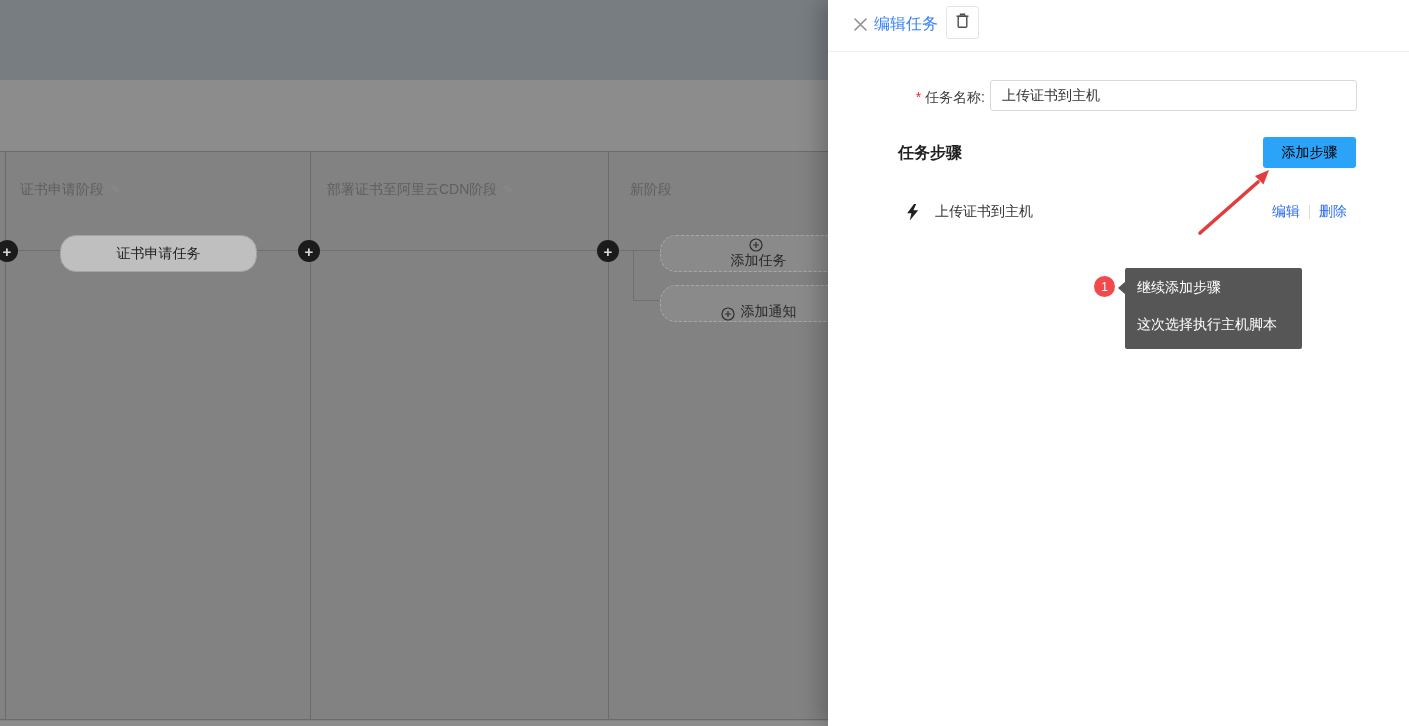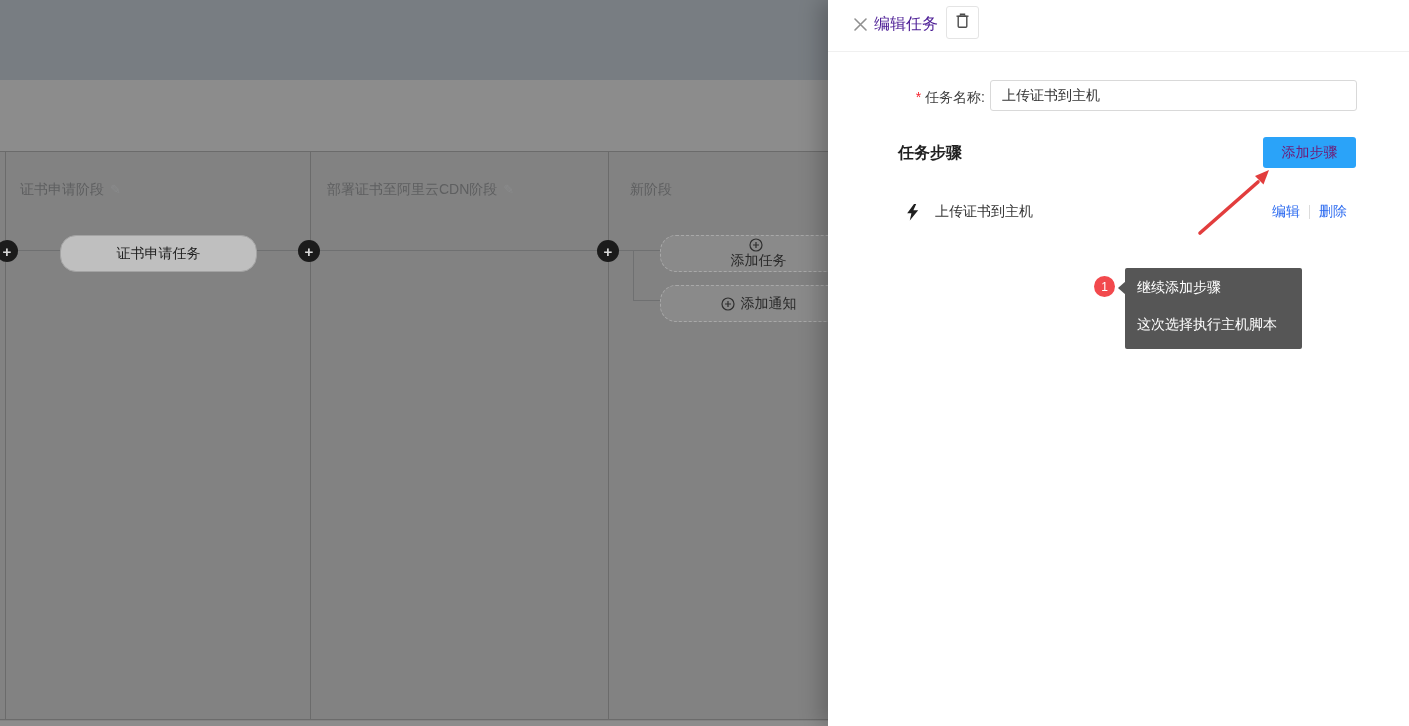--- a/index.html
+++ b/index.html
@@ -26,34 +26,34 @@
   .plus-node { position: absolute; width: 22px; height: 22px; border-radius: 50%; background: #1b1b1b;
                color: #d9d9d9; font-size: 15px; font-weight: bold; display: flex; align-items: center;
                justify-content: center; z-index: 3; line-height: 1; }
 
   
   #drawer { position: absolute; left: 828px; top: 0; width: 581px; height: 726px; background: #ffffff;
             box-shadow: -8px 0 20px rgba(0,0,0,0.22); z-index: 10; }
   .drawer-header { position: absolute; left: 0; top: 0; width: 100%; height: 52px; border-bottom: 1px solid #f0f0f0; }
   .close-btn { position: absolute; left: 19px; top: 11px; width: 26px; height: 26px; display: flex;
                align-items: center; justify-content: center; cursor: pointer; background: none; border: none; }
-  .drawer-title { position: absolute; left: 46px; top: 14px; font-size: 16px; font-weight: 500; color: #4c1d95; }
+  .drawer-title { position: absolute; left: 46px; top: 14px; font-size: 16px; font-weight: 500; color: #3b82f6; }
   .trash-btn { position: absolute; left: 118px; top: 6px; width: 33px; height: 33px; background: #fff;
                border: 1px solid #e4e4e4; border-radius: 3px; display: flex; align-items: center;
                justify-content: center; cursor: pointer; }
 
   .form-label { position: absolute; left: 0; top: 89px; width: 157px; text-align: right; font-size: 14px; color: #404040; }
   .required-mark { color: #f5222d; margin-right: 4px; font-size: 14px; }
   .task-name-input { position: absolute; left: 162px; top: 80px; width: 367px; height: 31px;
                      border: 1px solid #d9d9d9; border-radius: 3px; padding: 0 11px; font-size: 14px;
                      color: #333; outline: none; font-family: "Liberation Sans", sans-serif; background: #fff; }
 
   .steps-heading { position: absolute; left: 70px; top: 143px; font-size: 16px; font-weight: bold; color: #1f1f1f; }
   .add-step-btn { position: absolute; left: 435px; top: 137px; width: 93px; height: 31px; background: #2aa3f9;
-                  color: #701a75; font-size: 14px; border: none; border-radius: 3px; cursor: pointer;
+                  color: #000000; font-size: 14px; border: none; border-radius: 3px; cursor: pointer;
                   display: flex; align-items: center; justify-content: center; font-family: "Liberation Sans", sans-serif; }
 
   .step-item { position: absolute; left: 70px; top: 197px; width: 449px; height: 30px;
                display: flex; align-items: center; }
   .step-item .bolt { margin-left: 8px; display: inline-flex; }
   .step-name { margin-left: 16px; font-size: 14px; color: #333; }
   .step-actions { margin-left: auto; display: flex; align-items: center; }
   .link-btn { font-size: 14px; color: #2b6af0; cursor: pointer; text-decoration: none; background: none; border: none;
               font-family: "Liberation Sans", sans-serif; padding: 0; }
   .action-sep { width: 1px; height: 14px; background: #dcdcdc; margin: 0 9px; }
@@ -104,21 +104,21 @@
     </div>
     <div class="task-pill dashed" style="left:660px; top:235px;flex-direction:column;">
       <span class="cp-icon">
         <svg width="14" height="14" viewBox="0 0 14 14">
             <circle cx="7" cy="7" r="6" fill="none" stroke="#2f2f2f" stroke-width="1.2"></circle>
             <path d="M7 4v6M4 7h6" stroke="#2f2f2f" stroke-width="1.2"></path>
           </svg>
       </span>
       <span>添加任务</span>
     </div>
-    <div class="task-pill dashed" style="left:660px; top:285px;">
+    <div class="task-pill dashed" style="left:660px; top:285px;align-items:flex-end;">
       <span class="cp-icon">
         <svg width="14" height="14" viewBox="0 0 14 14">
             <circle cx="7" cy="7" r="6" fill="none" stroke="#2f2f2f" stroke-width="1.2"></circle>
             <path d="M7 4v6M4 7h6" stroke="#2f2f2f" stroke-width="1.2"></path>
           </svg>
       </span>
       <span>添加通知</span>
     </div>
 
     <div class="plus-node" style="left:-4px; top:240px;">

